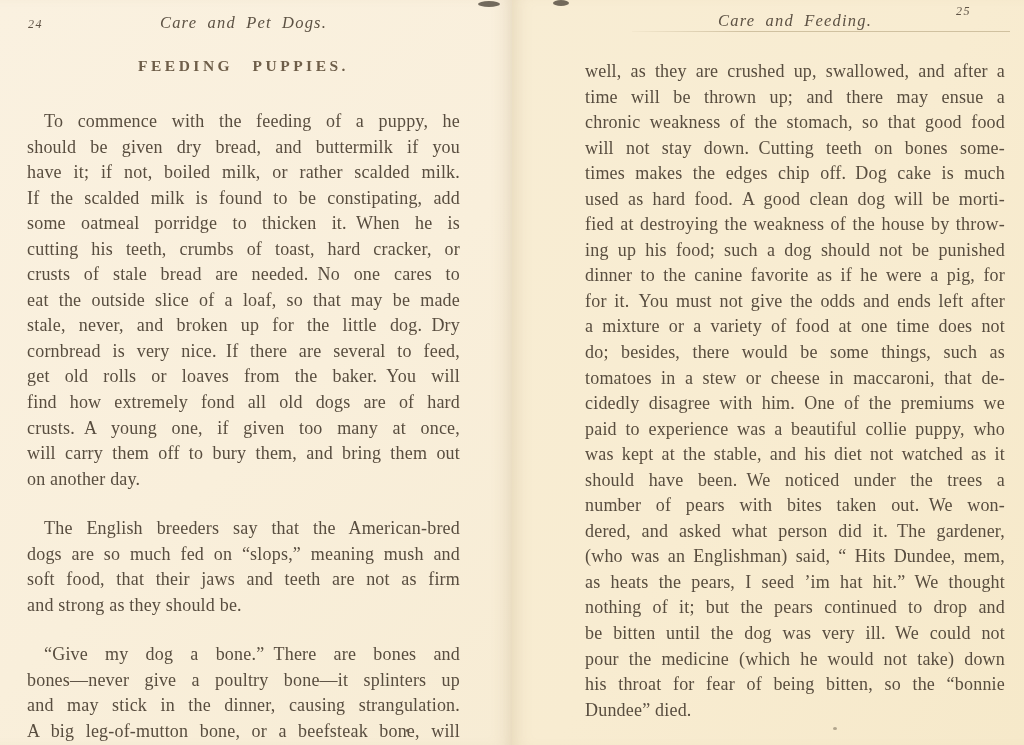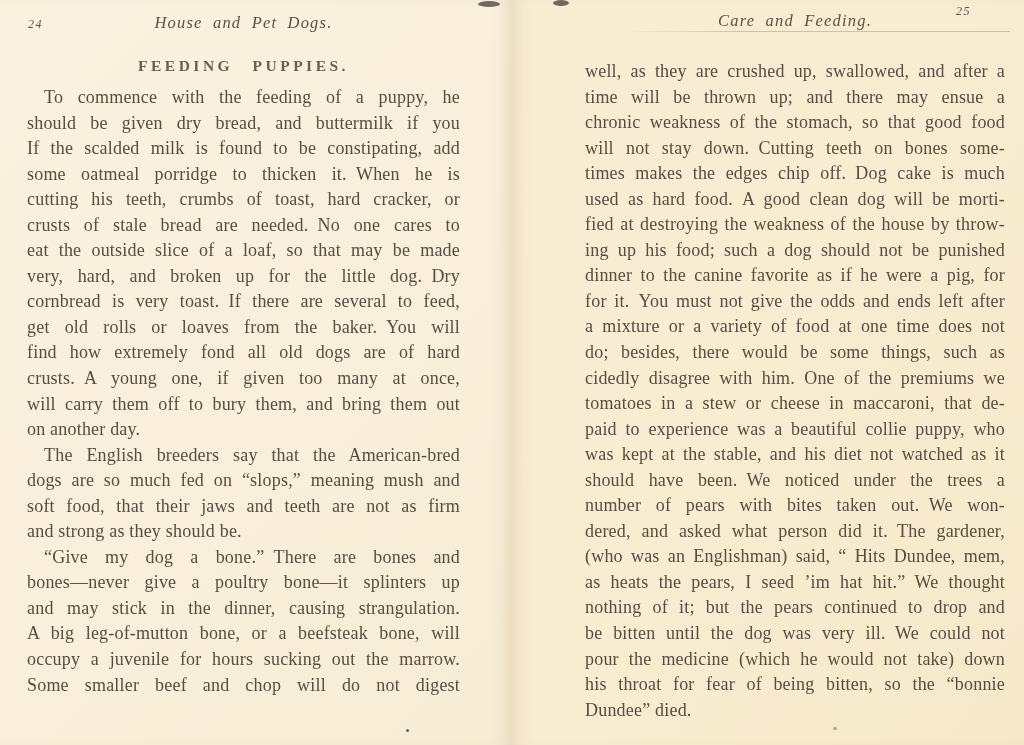--- a/index.html
+++ b/index.html
@@ -66,43 +66,44 @@
   .body-text.bl { left: 27px;  top: 85px; width: 433px; }
   .body-text.br { left: 73px;  top: 59px; width: 420px; }
   .line {
     height: 25.55px;
     line-height: 25.55px;
     text-align: justify;
     text-align-last: justify;
     overflow: visible;
   }
   .line.last { text-align-last: left; }
-  .line.indent { padding-left: 17px; }
+  .line.indent { padding-left: 17px; margin-top: 24px; }
   .speck { position: absolute; border-radius: 50%; background: #463e33; opacity: 0.75; }
   .dot   { position: absolute; border-radius: 50%; background: #6b5f4e; }
 </style>
 </head>
 <body>
 
 <div class="scan">
 
   <div class="page left">
     <div class="pagenum" style="left:28px; top:17px;">24</div>
-    <div class="running-title" style="left:27px; top:13px; width:433px;">House and Pet Dogs.</div>
+    <div class="running-title" style="left:27px; top:13px; width:433px;">Care and Pet Dogs.</div>
     <div class="section-heading">FEEDING PUPPIES.</div>
     <div class="body-text bl">
         <div class="line indent">To commence with the feeding of a puppy, he</div>
         <div class="line">should be given dry bread, and buttermilk if you</div>
+        <div class="line">have it; if not, boiled milk, or rather scalded milk.</div>
         <div class="line">If the scalded milk is found to be constipating, add</div>
         <div class="line">some oatmeal porridge to thicken it. When he is</div>
         <div class="line">cutting his teeth, crumbs of toast, hard cracker, or</div>
         <div class="line">crusts of stale bread are needed. No one cares to</div>
         <div class="line">eat the outside slice of a loaf, so that may be made</div>
-        <div class="line">very, hard, and broken up for the little dog. Dry</div>
-        <div class="line">cornbread is very toast. If there are several to feed,</div>
+        <div class="line">stale, never, and broken up for the little dog. Dry</div>
+        <div class="line">cornbread is very nice. If there are several to feed,</div>
         <div class="line">get old rolls or loaves from the baker. You will</div>
         <div class="line">find how extremely fond all old dogs are of hard</div>
         <div class="line">crusts. A young one, if given too many at once,</div>
         <div class="line">will carry them off to bury them, and bring them out</div>
         <div class="line last">on another day.</div>
         <div class="line indent">The English breeders say that the American-bred</div>
         <div class="line">dogs are so much fed on “slops,” meaning mush and</div>
         <div class="line">soft food, that their jaws and teeth are not as firm</div>
         <div class="line last">and strong as they should be.</div>
         <div class="line indent">“Give my dog a bone.” There are bones and</div>
@@ -124,22 +125,22 @@
         <div class="line">chronic weakness of the stomach, so that good food</div>
         <div class="line">will not stay down. Cutting teeth on bones some-</div>
         <div class="line">times makes the edges chip off. Dog cake is much</div>
         <div class="line">used as hard food. A good clean dog will be morti-</div>
         <div class="line">fied at destroying the weakness of the house by throw-</div>
         <div class="line">ing up his food; such a dog should not be punished</div>
         <div class="line">dinner to the canine favorite as if he were a pig, for</div>
         <div class="line">for it. You must not give the odds and ends left after</div>
         <div class="line">a mixture or a variety of food at one time does not</div>
         <div class="line">do; besides, there would be some things, such as</div>
+        <div class="line">tomatoes in a stew or cheese in maccaroni, that de-</div>
         <div class="line">cidedly disagree with him. One of the premiums we</div>
-        <div class="line">tomatoes in a stew or cheese in maccaroni, that de-</div>
         <div class="line">paid to experience was a beautiful collie puppy, who</div>
         <div class="line">was kept at the stable, and his diet not watched as it</div>
         <div class="line">should have been. We noticed under the trees a</div>
         <div class="line">number of pears with bites taken out. We won-</div>
         <div class="line">dered, and asked what person did it. The gardener,</div>
         <div class="line">(who was an Englishman) said, “ Hits Dundee, mem,</div>
         <div class="line">as heats the pears, I seed ’im hat hit.” We thought</div>
         <div class="line">nothing of it; but the pears continued to drop and</div>
         <div class="line">be bitten until the dog was very ill. We could not</div>
         <div class="line">pour the medicine (which he would not take) down</div>

